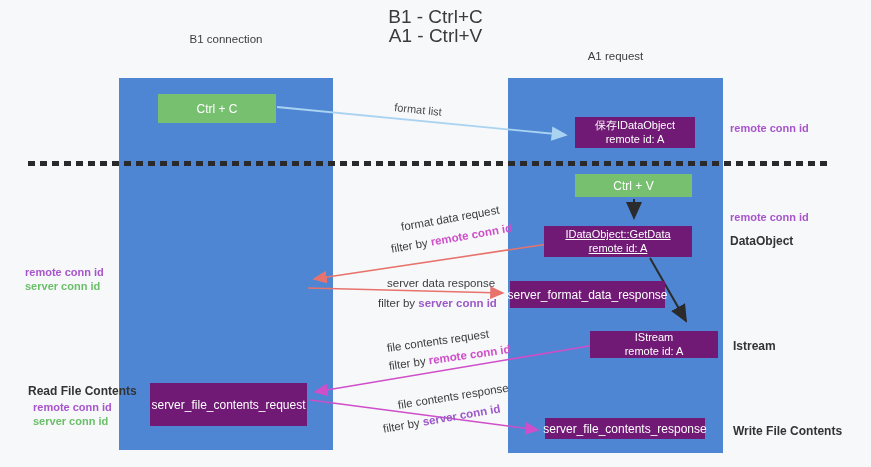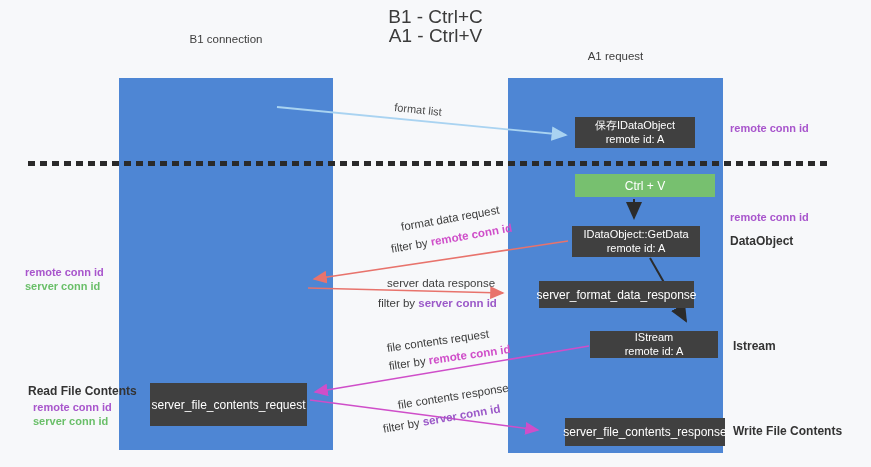--- a/index.html
+++ b/index.html
@@ -10,21 +10,21 @@
          font-size:19px;line-height:19px;z-index:2;}
   .colheader{position:absolute;text-align:center;color:#4a4a4a;font-size:11.5px;line-height:14px;z-index:2;}
   .col{position:absolute;background:#4e86d4;z-index:1;}
 
   .dashline{position:absolute;left:28px;top:161px;width:802px;height:5px;z-index:4;
             background:repeating-linear-gradient(90deg,#2a2a2a 0 7px,rgba(0,0,0,0) 7px 12px);}
 
   .box{position:absolute;display:flex;flex-direction:column;align-items:center;justify-content:center;
        color:#ffffff;text-align:center;z-index:6;}
   .box.green{background:#77c06f;}
-  .box.orange{background:#404040;}
+  .box.orange{background:#701a75;}
   .fs12{font-size:12px;line-height:14px;}
   .fs11{font-size:11px;line-height:13.5px;}
 
   .lbl{position:absolute;white-space:nowrap;z-index:7;font-size:11.5px;color:#3d3d3d;}
   .purple{color:#a855cc;font-weight:700;font-size:11px;}
   .greentx{color:#6abf69;font-weight:700;font-size:11px;}
   .dark12{color:#333333;font-size:12px;font-weight:700;}
   .magid{color:#cf4ec9;font-weight:700;}
   .purid{color:#9b59c8;font-weight:700;}
   .rot{transform-origin:left top;}
@@ -72,50 +72,53 @@
     </defs>
     <line x1="277" y1="107" x2="566" y2="135" stroke="#a9d3f1" stroke-width="1.8" marker-end="url(#ah-blue)"></line>
     <line x1="634" y1="199" x2="634" y2="218" stroke="#2b2b2b" stroke-width="2" marker-end="url(#ah-black)"></line>
     <line x1="650" y1="258" x2="686" y2="321" stroke="#2b2b2b" stroke-width="2" marker-end="url(#ah-black)"></line>
     <line x1="568" y1="241" x2="314" y2="279" stroke="#e8736c" stroke-width="1.6" marker-end="url(#ah-red)"></line>
     <line x1="308" y1="288" x2="503" y2="293" stroke="#e8736c" stroke-width="1.6" marker-end="url(#ah-red)"></line>
     <line x1="589" y1="346" x2="315" y2="392" stroke="#cf4ec9" stroke-width="1.6" marker-end="url(#ah-mag)"></line>
     <line x1="310" y1="400" x2="538" y2="430" stroke="#cf4ec9" stroke-width="1.6" marker-end="url(#ah-mag)"></line>
   </svg>
 
+  <div class="box green fs12" style="left:158px;top:94px;width:118px;height:29px;">
+    <span>Ctrl + C</span>
+  </div>
 
   <div class="box orange fs11" style="left:575px;top:117px;width:120px;height:31px;">
     <span class="ln">保存IDataObject</span>
     <span class="ln">remote id: A</span>
   </div>
 
-  <div class="box green fs12" style="left:575px;top:174px;width:140px;height:23px;">
+  <div class="box green fs12" style="left:575px;top:174px;width:117px;height:23px;">
     <span>Ctrl + V</span>
   </div>
 
-  <div class="box orange fs11" style="left:572px;top:226px;width:128px;height:31px;">
+  <div class="box orange fs11" style="left:544px;top:226px;width:148px;height:31px;text-decoration:underline;">
     <span class="ln">IDataObject::GetData</span>
     <span class="ln">remote id: A</span>
   </div>
 
 
-  <div class="box orange fs12" style="left:510px;top:281px;width:155px;height:27px;margin-left:29px;">
+  <div class="box orange fs12" style="left:510px;top:281px;width:155px;height:27px;">
     <span>server_format_data_response</span>
   </div>
 
   <div class="box orange fs11" style="left:590px;top:331px;width:128px;height:27px;">
     <span class="ln">IStream</span>
     <span class="ln">remote id: A</span>
   </div>
 
   <div class="box orange fs12" style="left:150px;top:383px;width:157px;height:43px;">
     <span>server_file_contents_request</span>
   </div>
 
-  <div class="box orange fs12" style="left:545px;top:418px;width:160px;height:28px;margin-left:20px;">
+  <div class="box orange fs12" style="left:545px;top:418px;width:160px;height:21px;">
     <span>server_file_contents_response</span>
   </div>
 
   <div class="lbl purple" style="left:730px;top:122px;">remote conn id</div>
   <div class="lbl purple" style="left:730px;top:211px;">remote conn id</div>
   <div class="lbl dark12" style="left:730px;top:234px;">DataObject</div>
   <div class="lbl dark12" style="left:733px;top:339px;">Istream</div>
   <div class="lbl dark12" style="left:733px;top:424px;">Write File Contents</div>
 
   <div class="lbl purple" style="left:25px;top:266px;">remote conn id</div>

